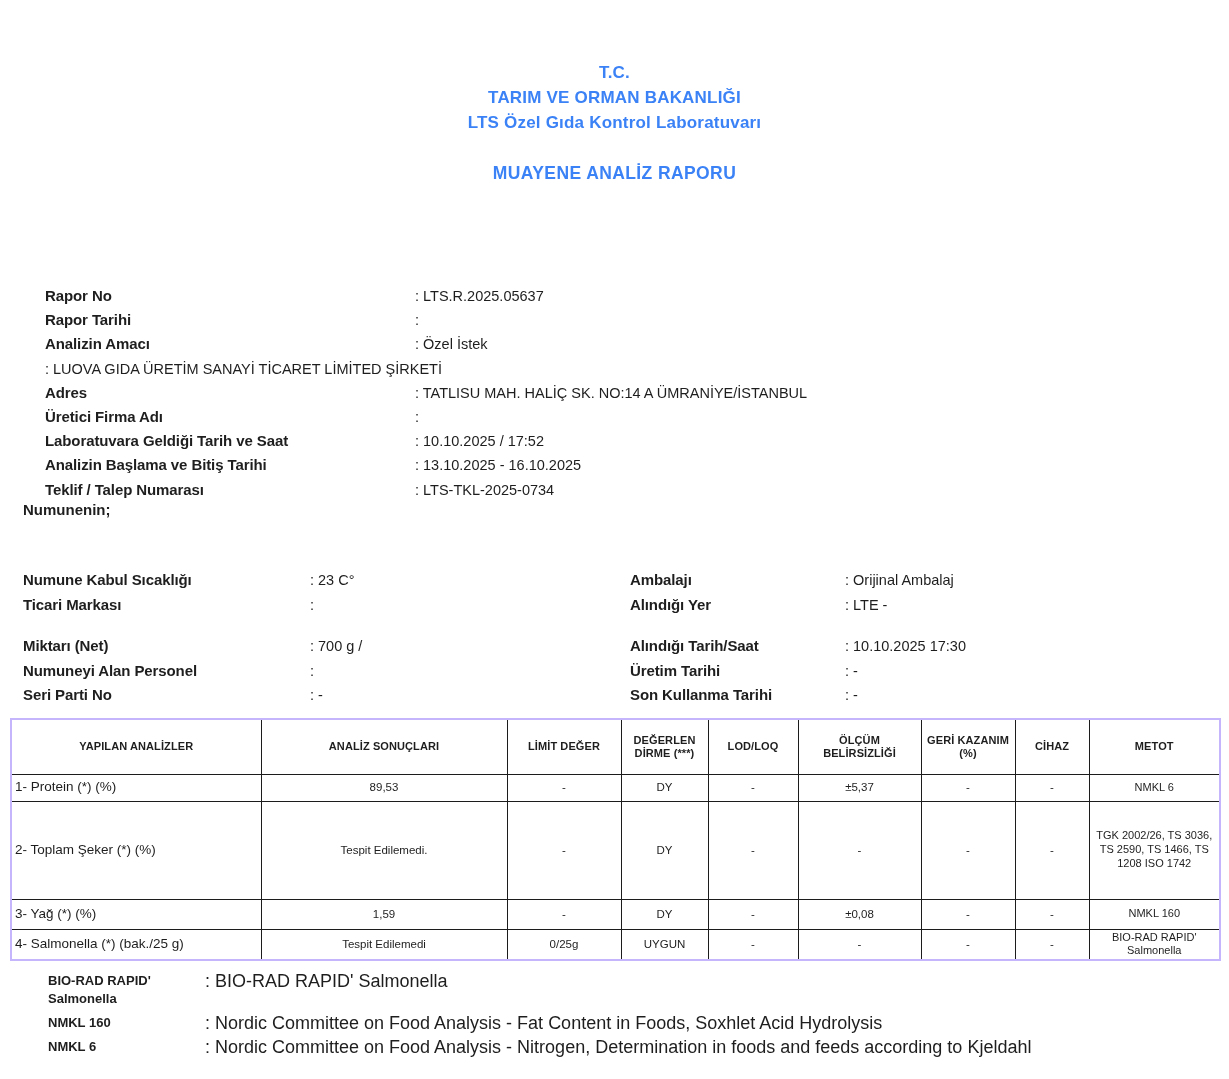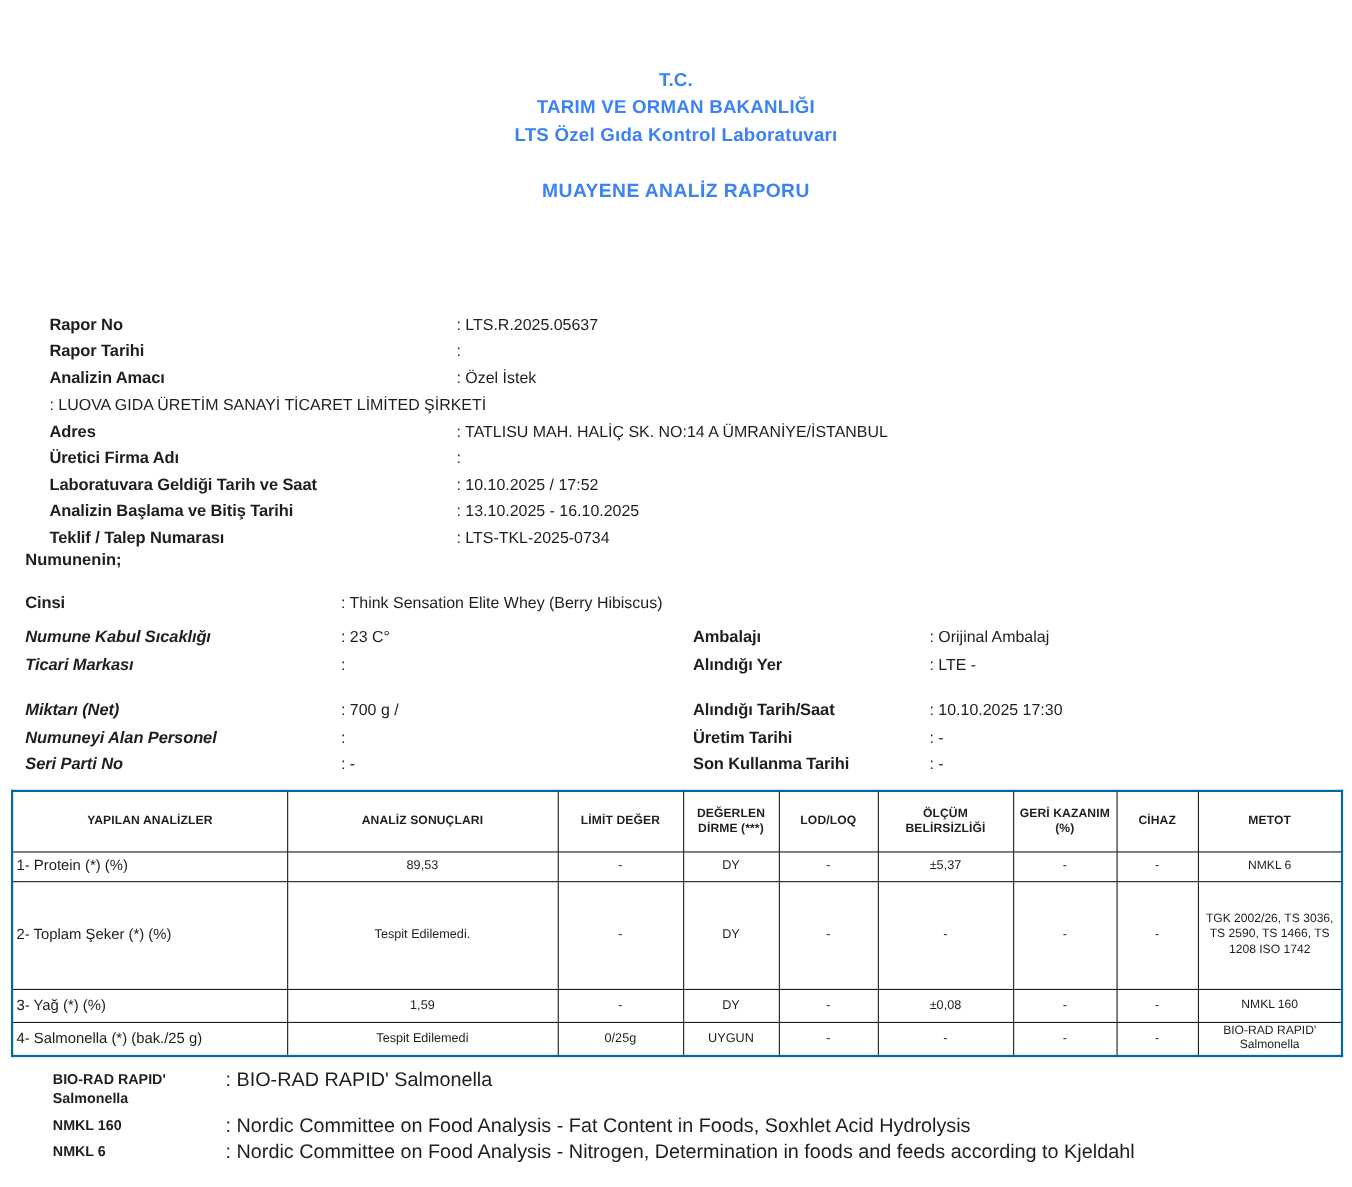--- a/index.html
+++ b/index.html
@@ -27,34 +27,34 @@
 
   .section-heading {
     position: absolute; left: 23px; top: 501px;
     font-size: 15px; font-weight: bold;
   }
 
   
   .s-row { display: flex; line-height: 24.5px; }
   .s-label { font-weight: bold; font-size: 15px; flex-shrink: 0; letter-spacing: -0.1px; }
   .s-value { font-size: 14.5px; white-space: nowrap; }
-  .lblock .s-label { width: 287px; font-style: italic; }
+  .lblock .s-label { width: 287px; }
   .rblock .s-label { width: 215px; }
   .cinsi-row { position: absolute; left: 23px; top: 537px; }
   .cinsi-row .s-label { width: 287px; }
   .block-l1 { position: absolute; left: 23px; top: 568px; }
   .block-r1 { position: absolute; left: 630px; top: 568px; }
   .block-l2 { position: absolute; left: 23px; top: 634px; }
   .block-r2 { position: absolute; left: 630px; top: 634px; }
 
   
   .analysis-table {
     position: absolute; left: 10px; top: 718px; width: 1209px;
     border-collapse: collapse; table-layout: fixed;
-    border: 2px solid #0369a1;
+    border: 2px solid #c4b5fd;
   }
   .analysis-table th, .analysis-table td {
     border: 1px solid #1c1c1c; vertical-align: middle;
     padding: 1px 3px; overflow: hidden;
   }
   .analysis-table th {
     font-size: 11px; font-weight: bold; text-align: center; line-height: 1.2;
     height: 55px; letter-spacing: 0.1px;
   }
   .analysis-table td { text-align: center; font-size: 11.5px; line-height: 1.25; }
@@ -120,24 +120,20 @@
       <span class="f-value">: 13.10.2025 - 16.10.2025</span>
     </div>
     <div class="f-row">
       <span class="f-label">Teklif / Talep Numarası</span>
       <span class="f-value">: LTS-TKL-2025-0734</span>
     </div>
   </div>
 
   <div class="section-heading">Numunenin;</div>
 
-  <div class="s-row cinsi-row">
-    <span class="s-label">Cinsi</span>
-    <span class="s-value">: Think Sensation Elite Whey (Berry Hibiscus)</span>
-  </div>
 
   <div class="block-l1 lblock">
     <div class="s-row">
       <span class="s-label">Numune Kabul Sıcaklığı</span>
       <span class="s-value">: 23 C°</span>
     </div>
     <div class="s-row">
       <span class="s-label">Ticari Markası</span>
       <span class="s-value">:</span>
     </div>

